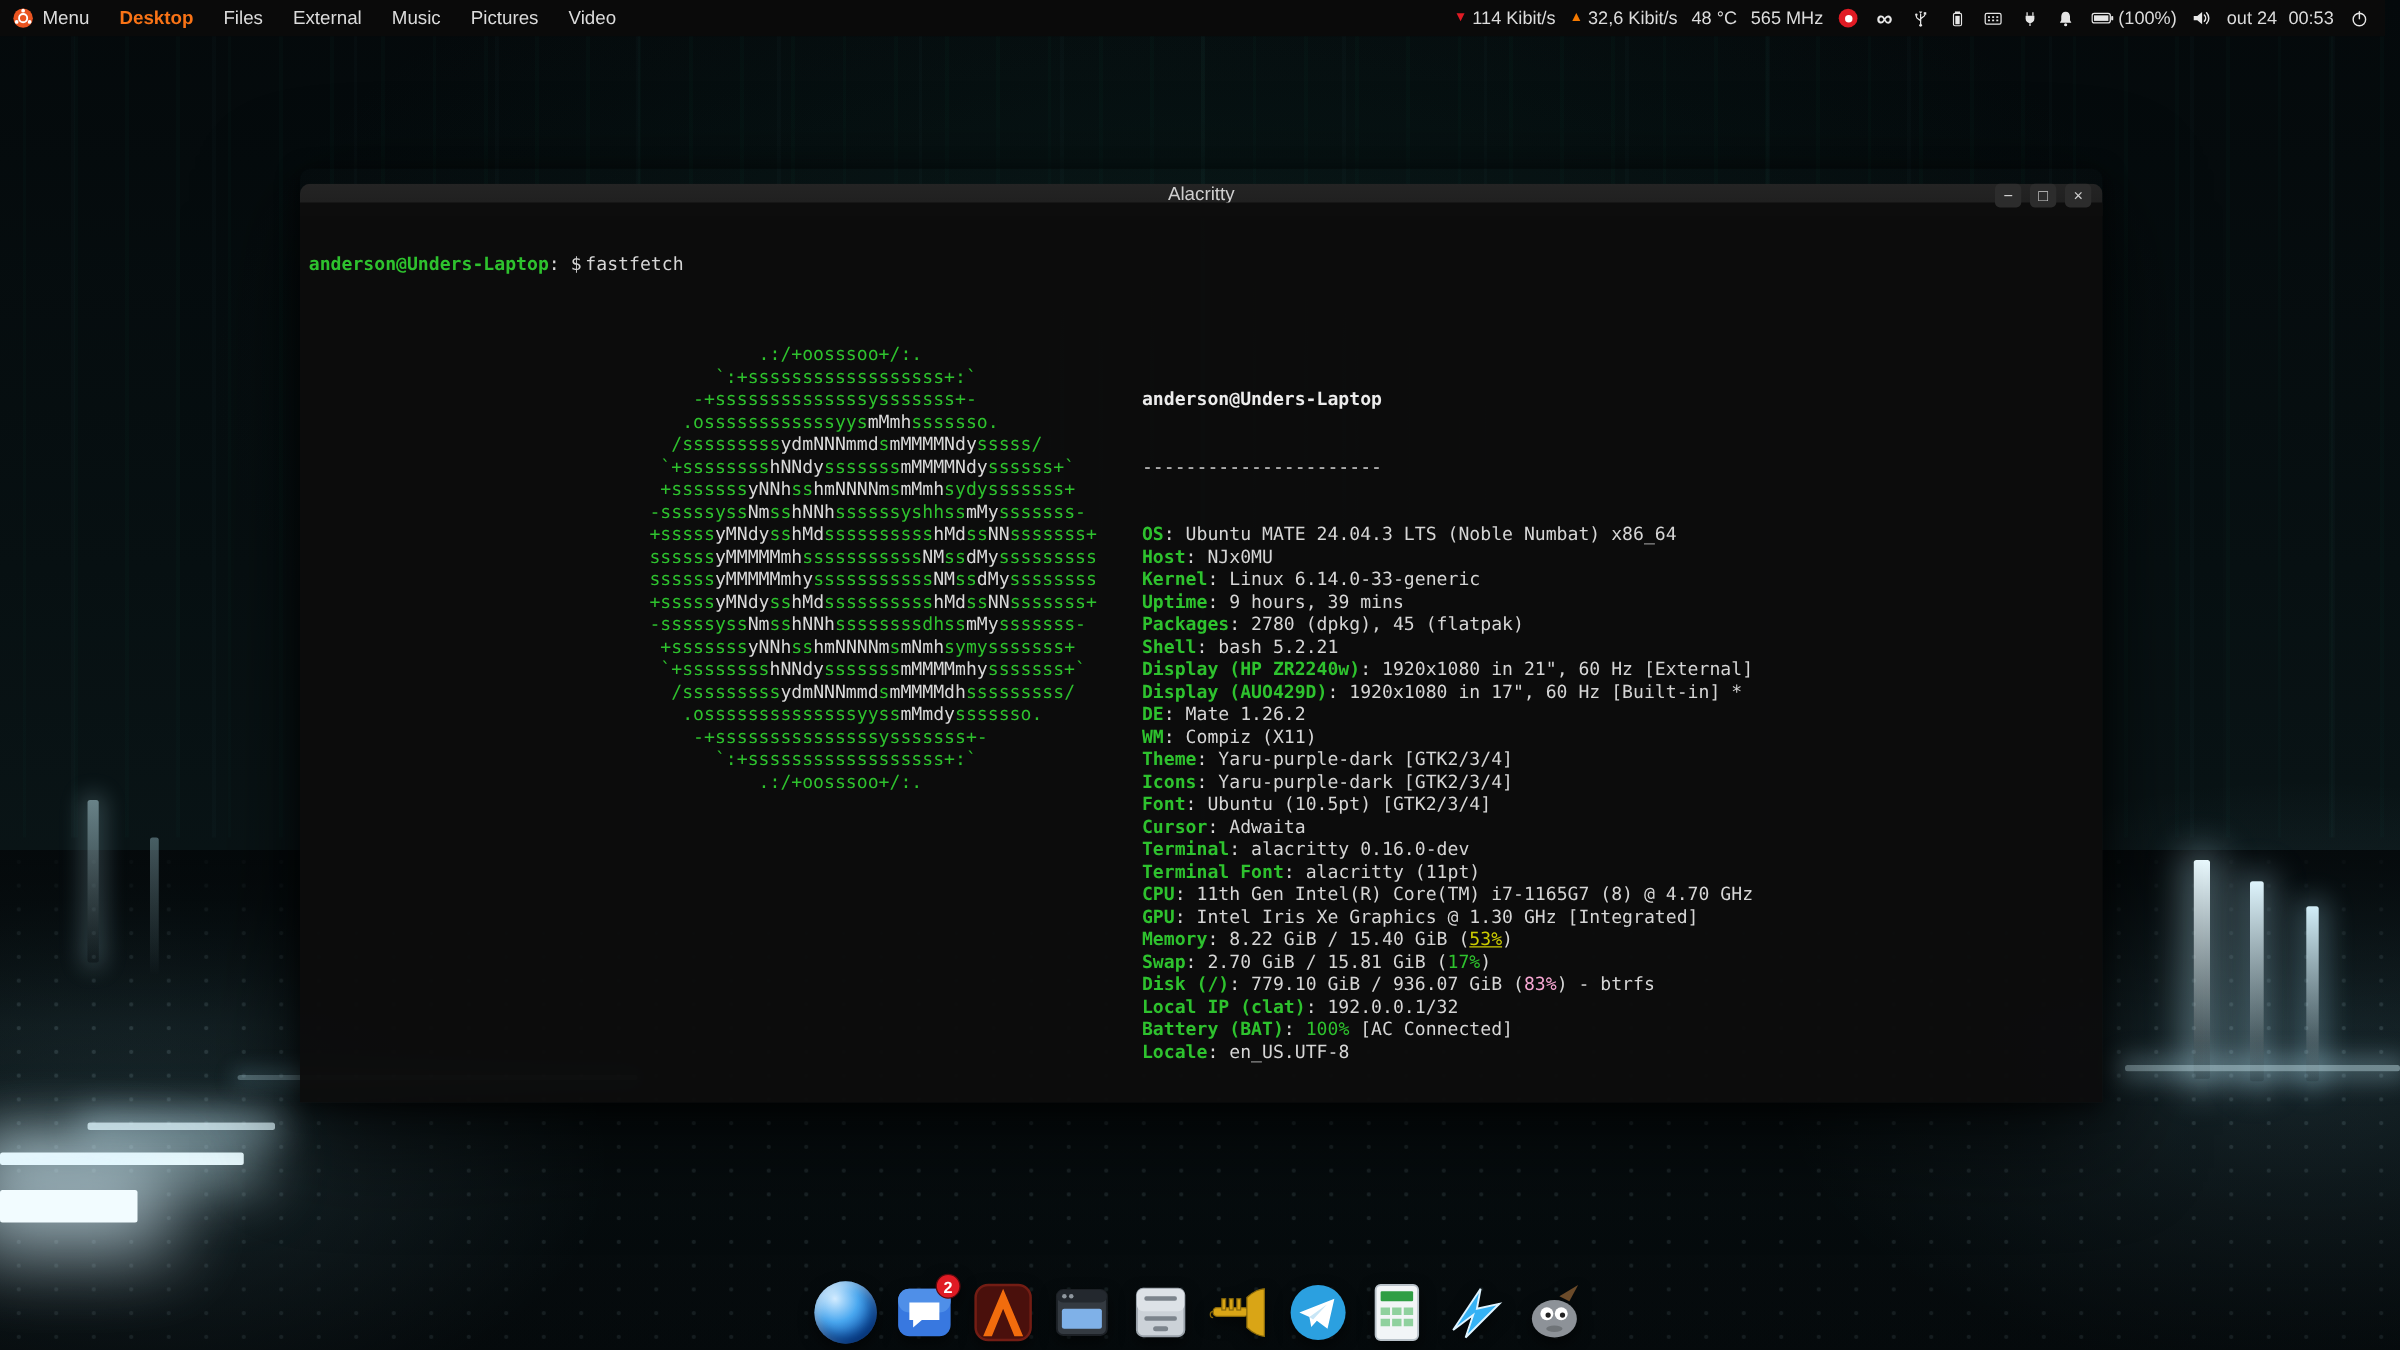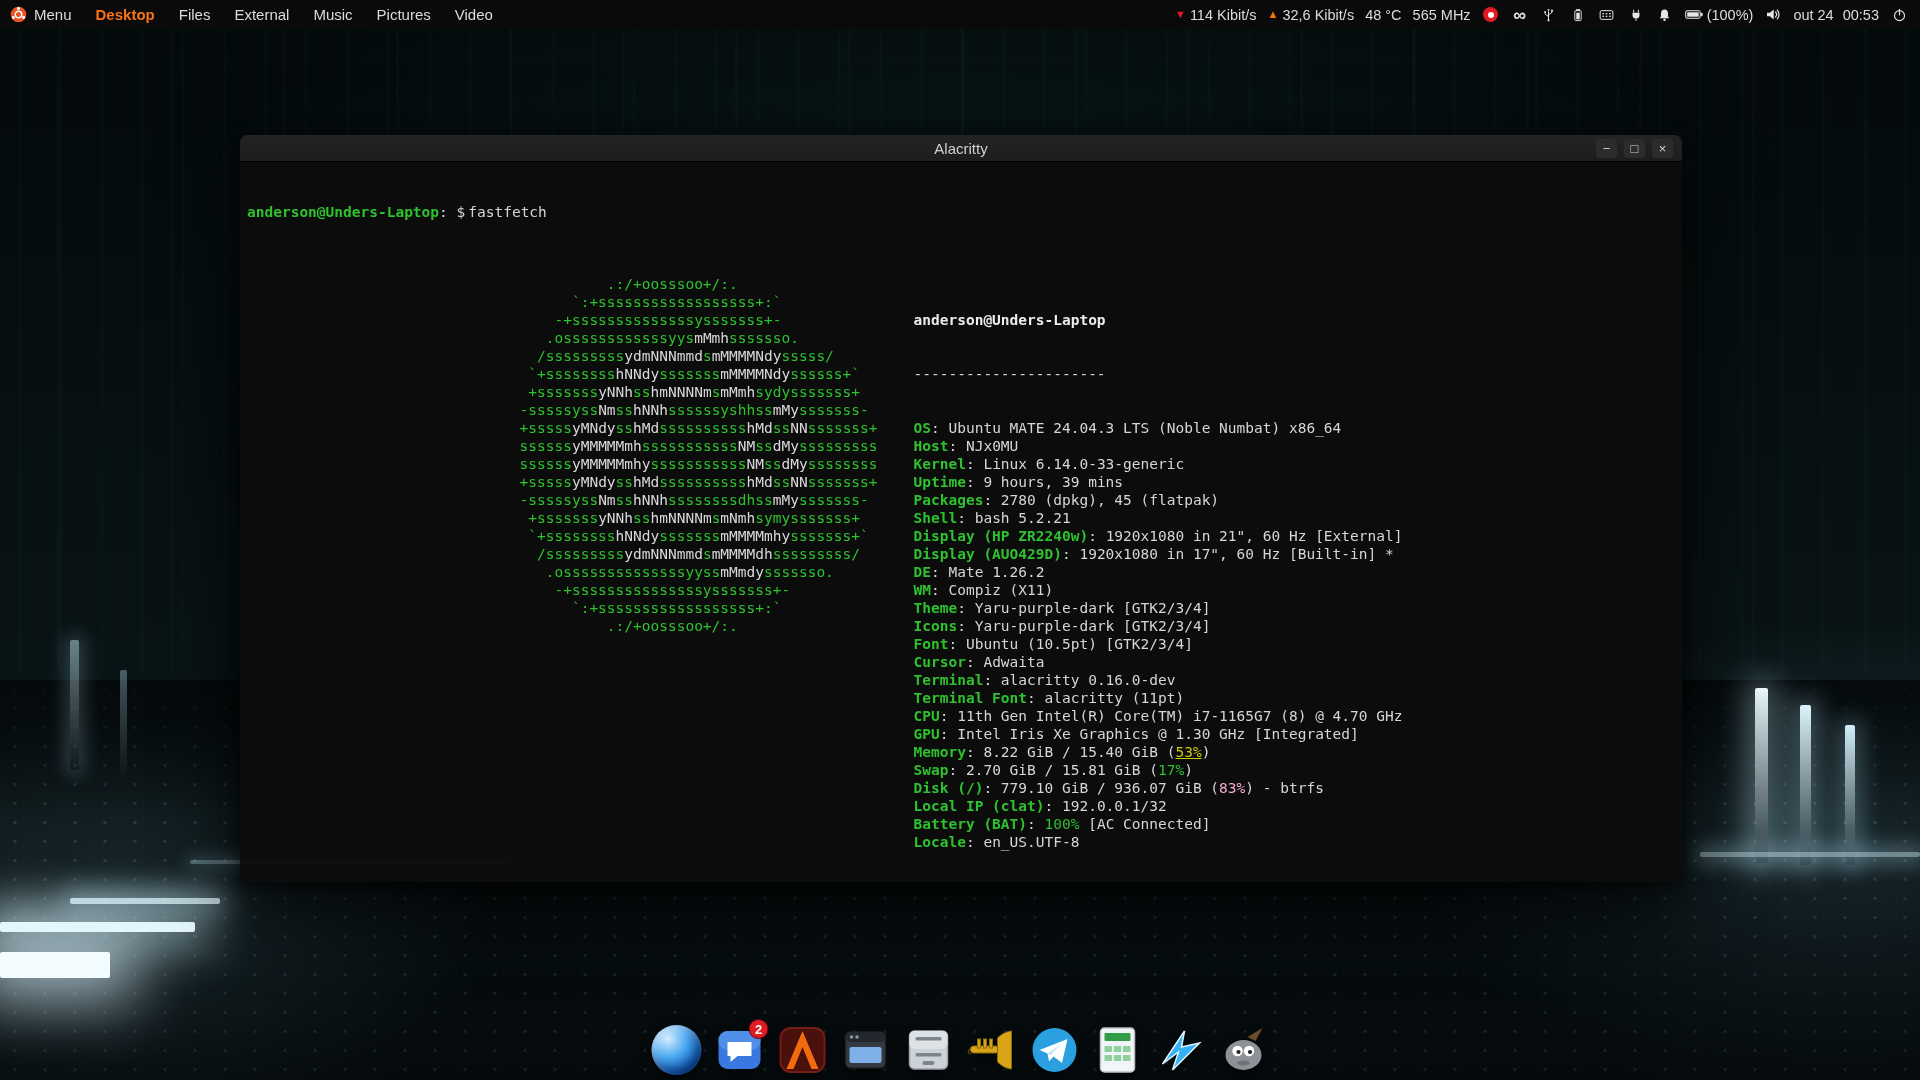--- a/index.html
+++ b/index.html
@@ -30,42 +30,42 @@
   .g3 { left:0px; top:952px; width:110px; height:26px; background:#f2fcff; box-shadow:0 0 60px 26px rgba(220,245,255,.65); }
   .g4 { left:190px; top:860px; width:320px; height:4px; background:rgba(190,232,244,.38); box-shadow:0 0 16px 4px rgba(160,220,240,.25); }
   .g5 { left:1755px; top:688px; width:13px; height:175px; background:linear-gradient(180deg,#eafaff,rgba(190,235,250,.1)); box-shadow:0 0 30px 8px rgba(190,235,250,.40); }
   .g6 { left:1800px; top:705px; width:11px; height:160px; background:linear-gradient(180deg,#def4fc,rgba(180,230,248,.08)); box-shadow:0 0 26px 7px rgba(180,230,248,.35); }
   .g7 { left:1845px; top:725px; width:10px; height:140px; background:linear-gradient(180deg,#d2eef8,rgba(170,225,245,.06)); box-shadow:0 0 22px 6px rgba(170,225,245,.3); }
   .g8 { left:1700px; top:852px; width:220px; height:5px; background:rgba(205,240,250,.5); box-shadow:0 0 20px 6px rgba(185,232,248,.35); }
   .g9 { left:70px; top:640px; width:9px; height:130px; background:linear-gradient(180deg,rgba(200,240,250,.5),rgba(190,235,250,.04)); box-shadow:0 0 18px 5px rgba(180,230,245,.22); }
   .g10 { left:120px; top:670px; width:7px; height:110px; background:linear-gradient(180deg,rgba(190,235,248,.35),transparent); }
 
   
-  .panel { position:absolute; top:0; left:0; right:0; height:29px; z-index:50;
+  .panel { position:absolute; top:0; left:0; right:12px; height:29px; z-index:50;
     background:#0a0a0a; color:#dcdcdc; font-size:15px; display:flex; align-items:center; }
   .panel-left { display:flex; align-items:center; height:100%; }
   .menu-button { display:flex; align-items:center; gap:7px; padding:0 12px 0 10px; height:100%; }
   .panel-menus { display:flex; height:100%; }
   .menu-item { display:flex; align-items:center; padding:0 12px; height:100%; }
   .menu-item.active { font-weight:bold; color:#f97316; }
   .panel-right { margin-left:auto; display:flex; align-items:center; gap:11px; padding-right:12px; font-size:14.5px; height:100%; }
   .pr-group { display:flex; align-items:center; gap:4px; }
   .arrow { font-size:11px; line-height:1; }
   .arrow.down { color:#e01b24; }
   .arrow.up { color:#f57900; }
   .tray-icon { display:flex; align-items:center; justify-content:center; width:18px; height:20px; }
   .infinity-glyph { font-size:18px; line-height:1; color:#e6e6e6; font-weight:bold; }
   .rec-icon { width:15px; height:15px; border-radius:50%; background:#e01b24; position:relative; }
   .rec-icon::after { content:""; position:absolute; left:4.5px; top:4.5px; width:6px; height:6px; border-radius:50%; background:#fff; }
 
   
   .window { position:absolute; left:240px; top:135px; width:1442px; height:747px; z-index:10;
     border-radius:8px 8px 0 0; box-shadow:0 26px 80px rgba(0,0,0,.75), 0 4px 18px rgba(0,0,0,.6); }
   .titlebar { height:27px; background:linear-gradient(#242424,#1d1d1d); border-bottom:1px solid #000;
-    border-radius:8px 8px 0 0; position:relative; display:flex; align-items:center; color:#cfcfcf; font-size:15px; }
+    border-radius:8px 8px 0 0; position:relative; display:flex; align-items:flex-start; color:#cfcfcf; font-size:15px;margin-top:12px; }
   .title { position:absolute; left:0; right:0; text-align:center; }
   .win-buttons { margin-left:auto; display:flex; gap:7px; padding-right:9px; z-index:2; }
   .win-btn { width:21px; height:19px; display:flex; align-items:center; justify-content:center;
     color:#cfcfcf; font-size:13px; border-radius:4px; background:#2c2c2c; }
   .term { position:absolute; left:0; right:0; top:27px; bottom:0; background:rgba(12,12,12,.97);
     font-family:"DejaVu Sans Mono",monospace; font-size:14.5px; line-height:18px; color:#d6d6d6;
     padding:5px 7px; white-space:pre; overflow:hidden; }
   .user { color:#2ec22e; font-weight:bold; }
   .cmd { margin-left:3px; }
   .fetch { display:flex;justify-content:center; }

